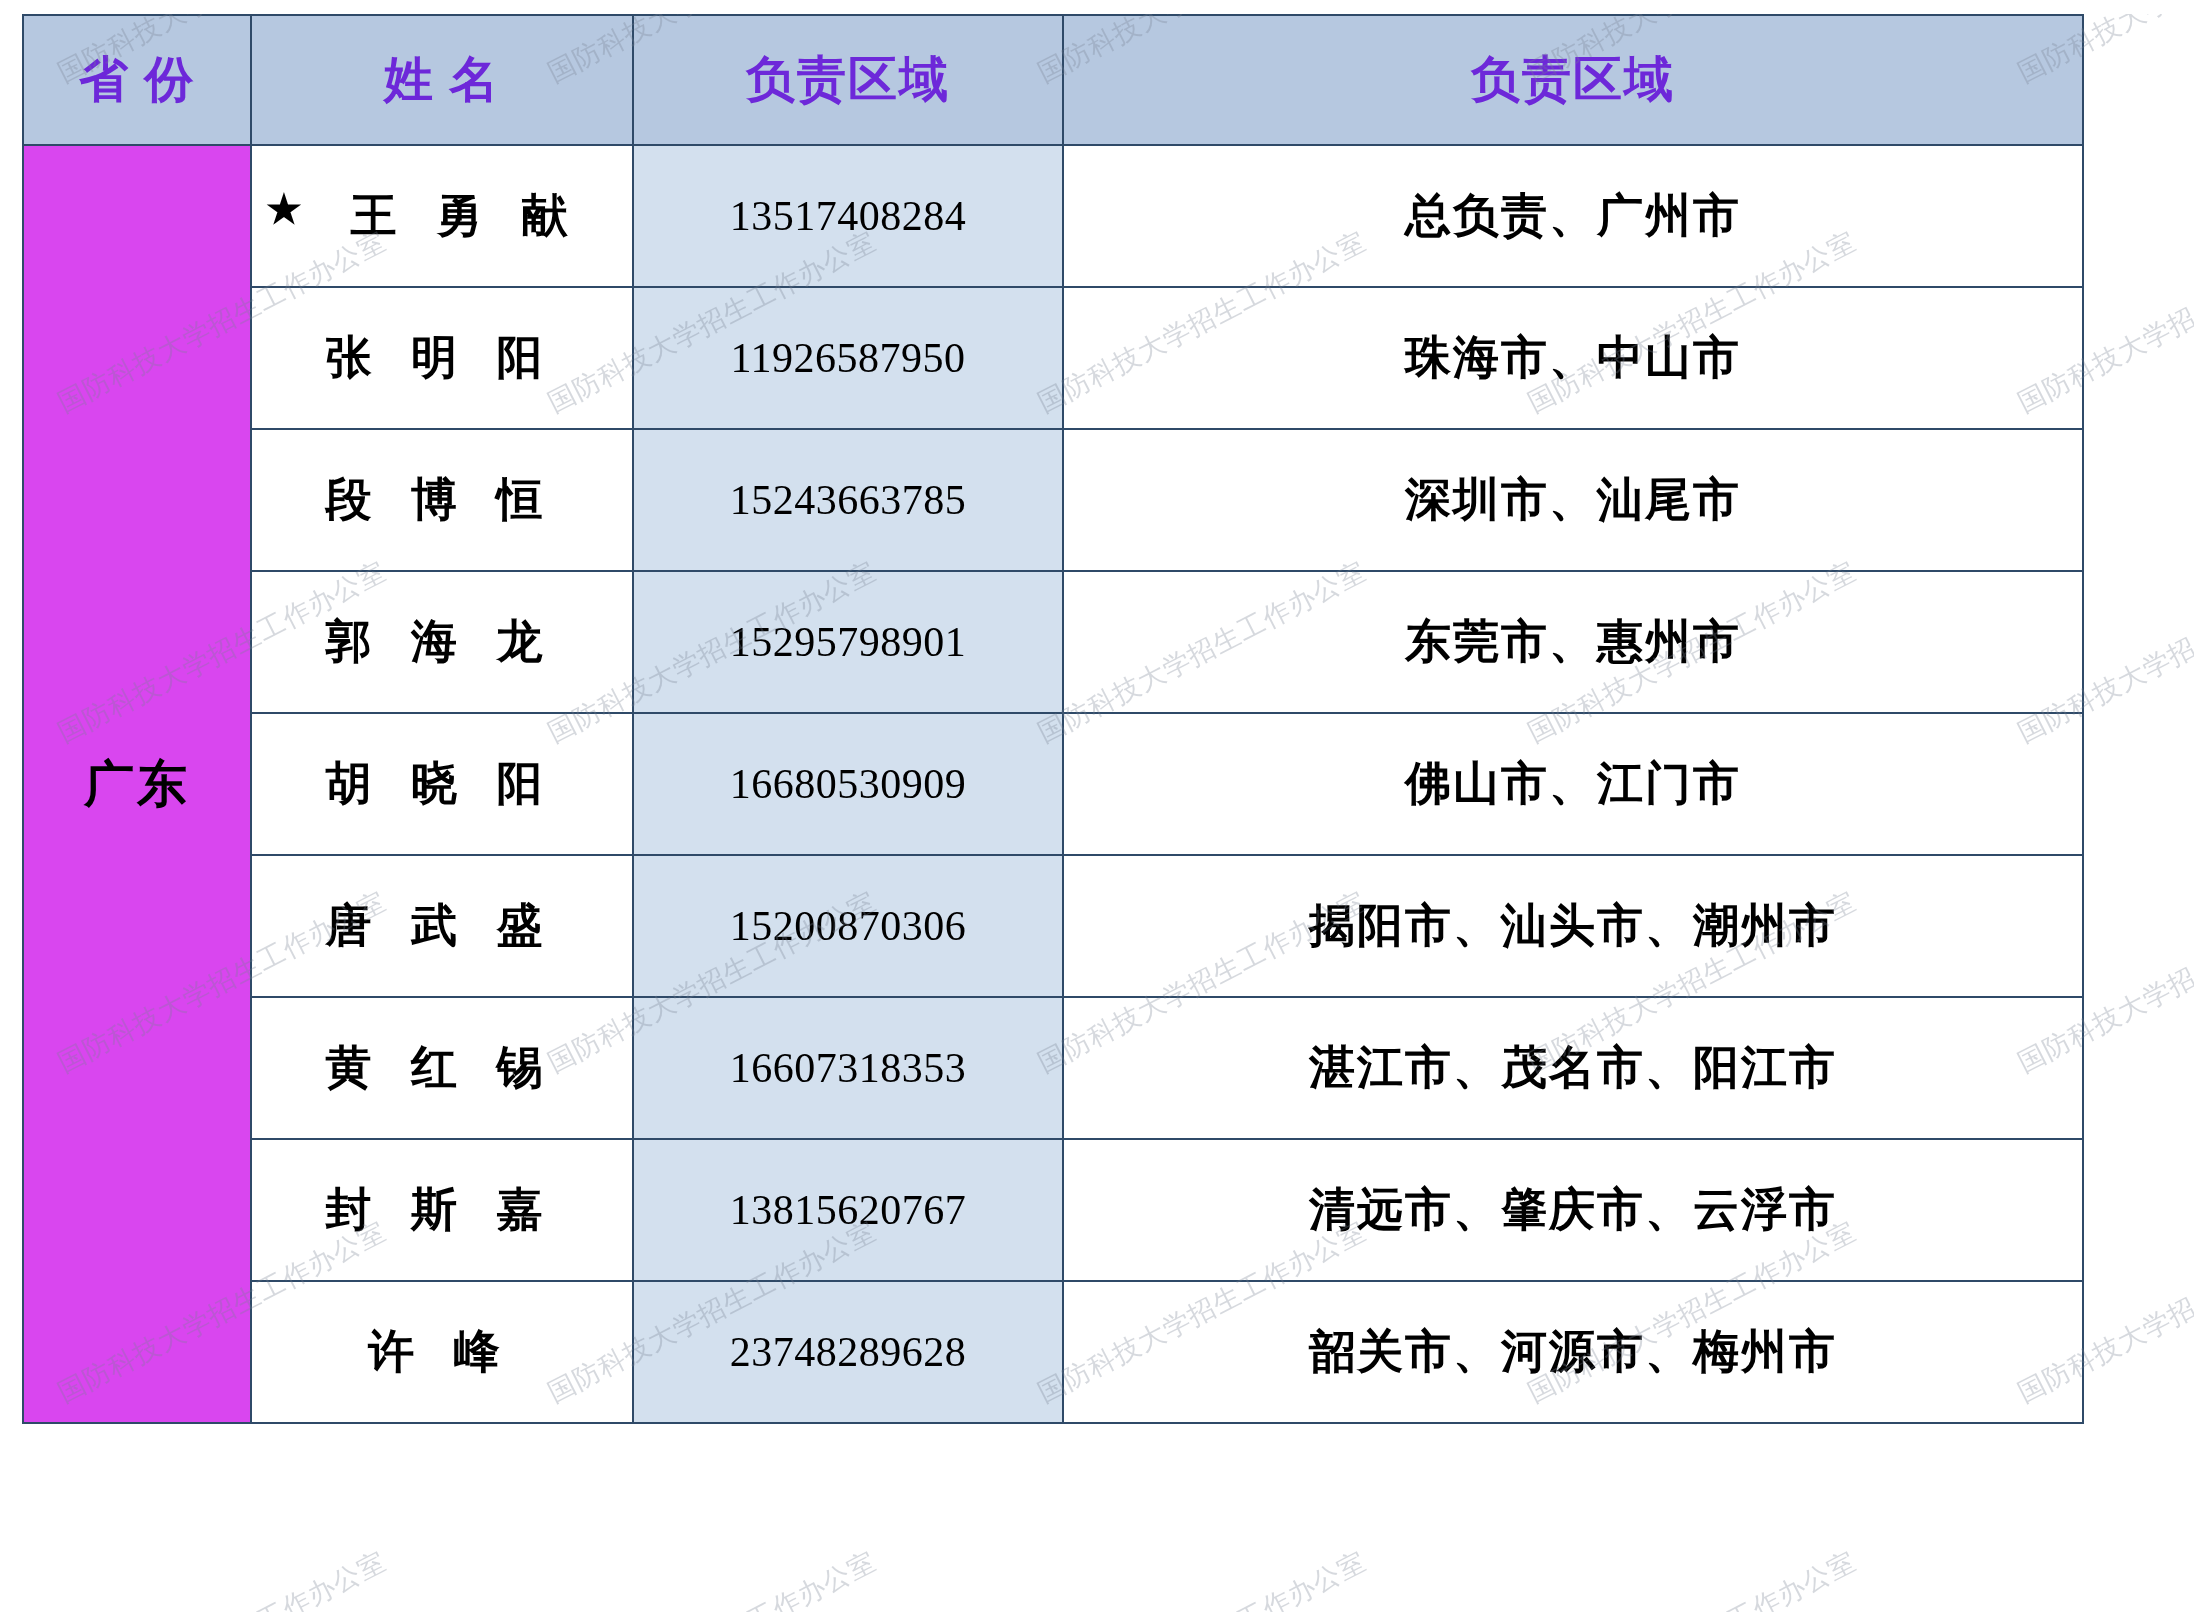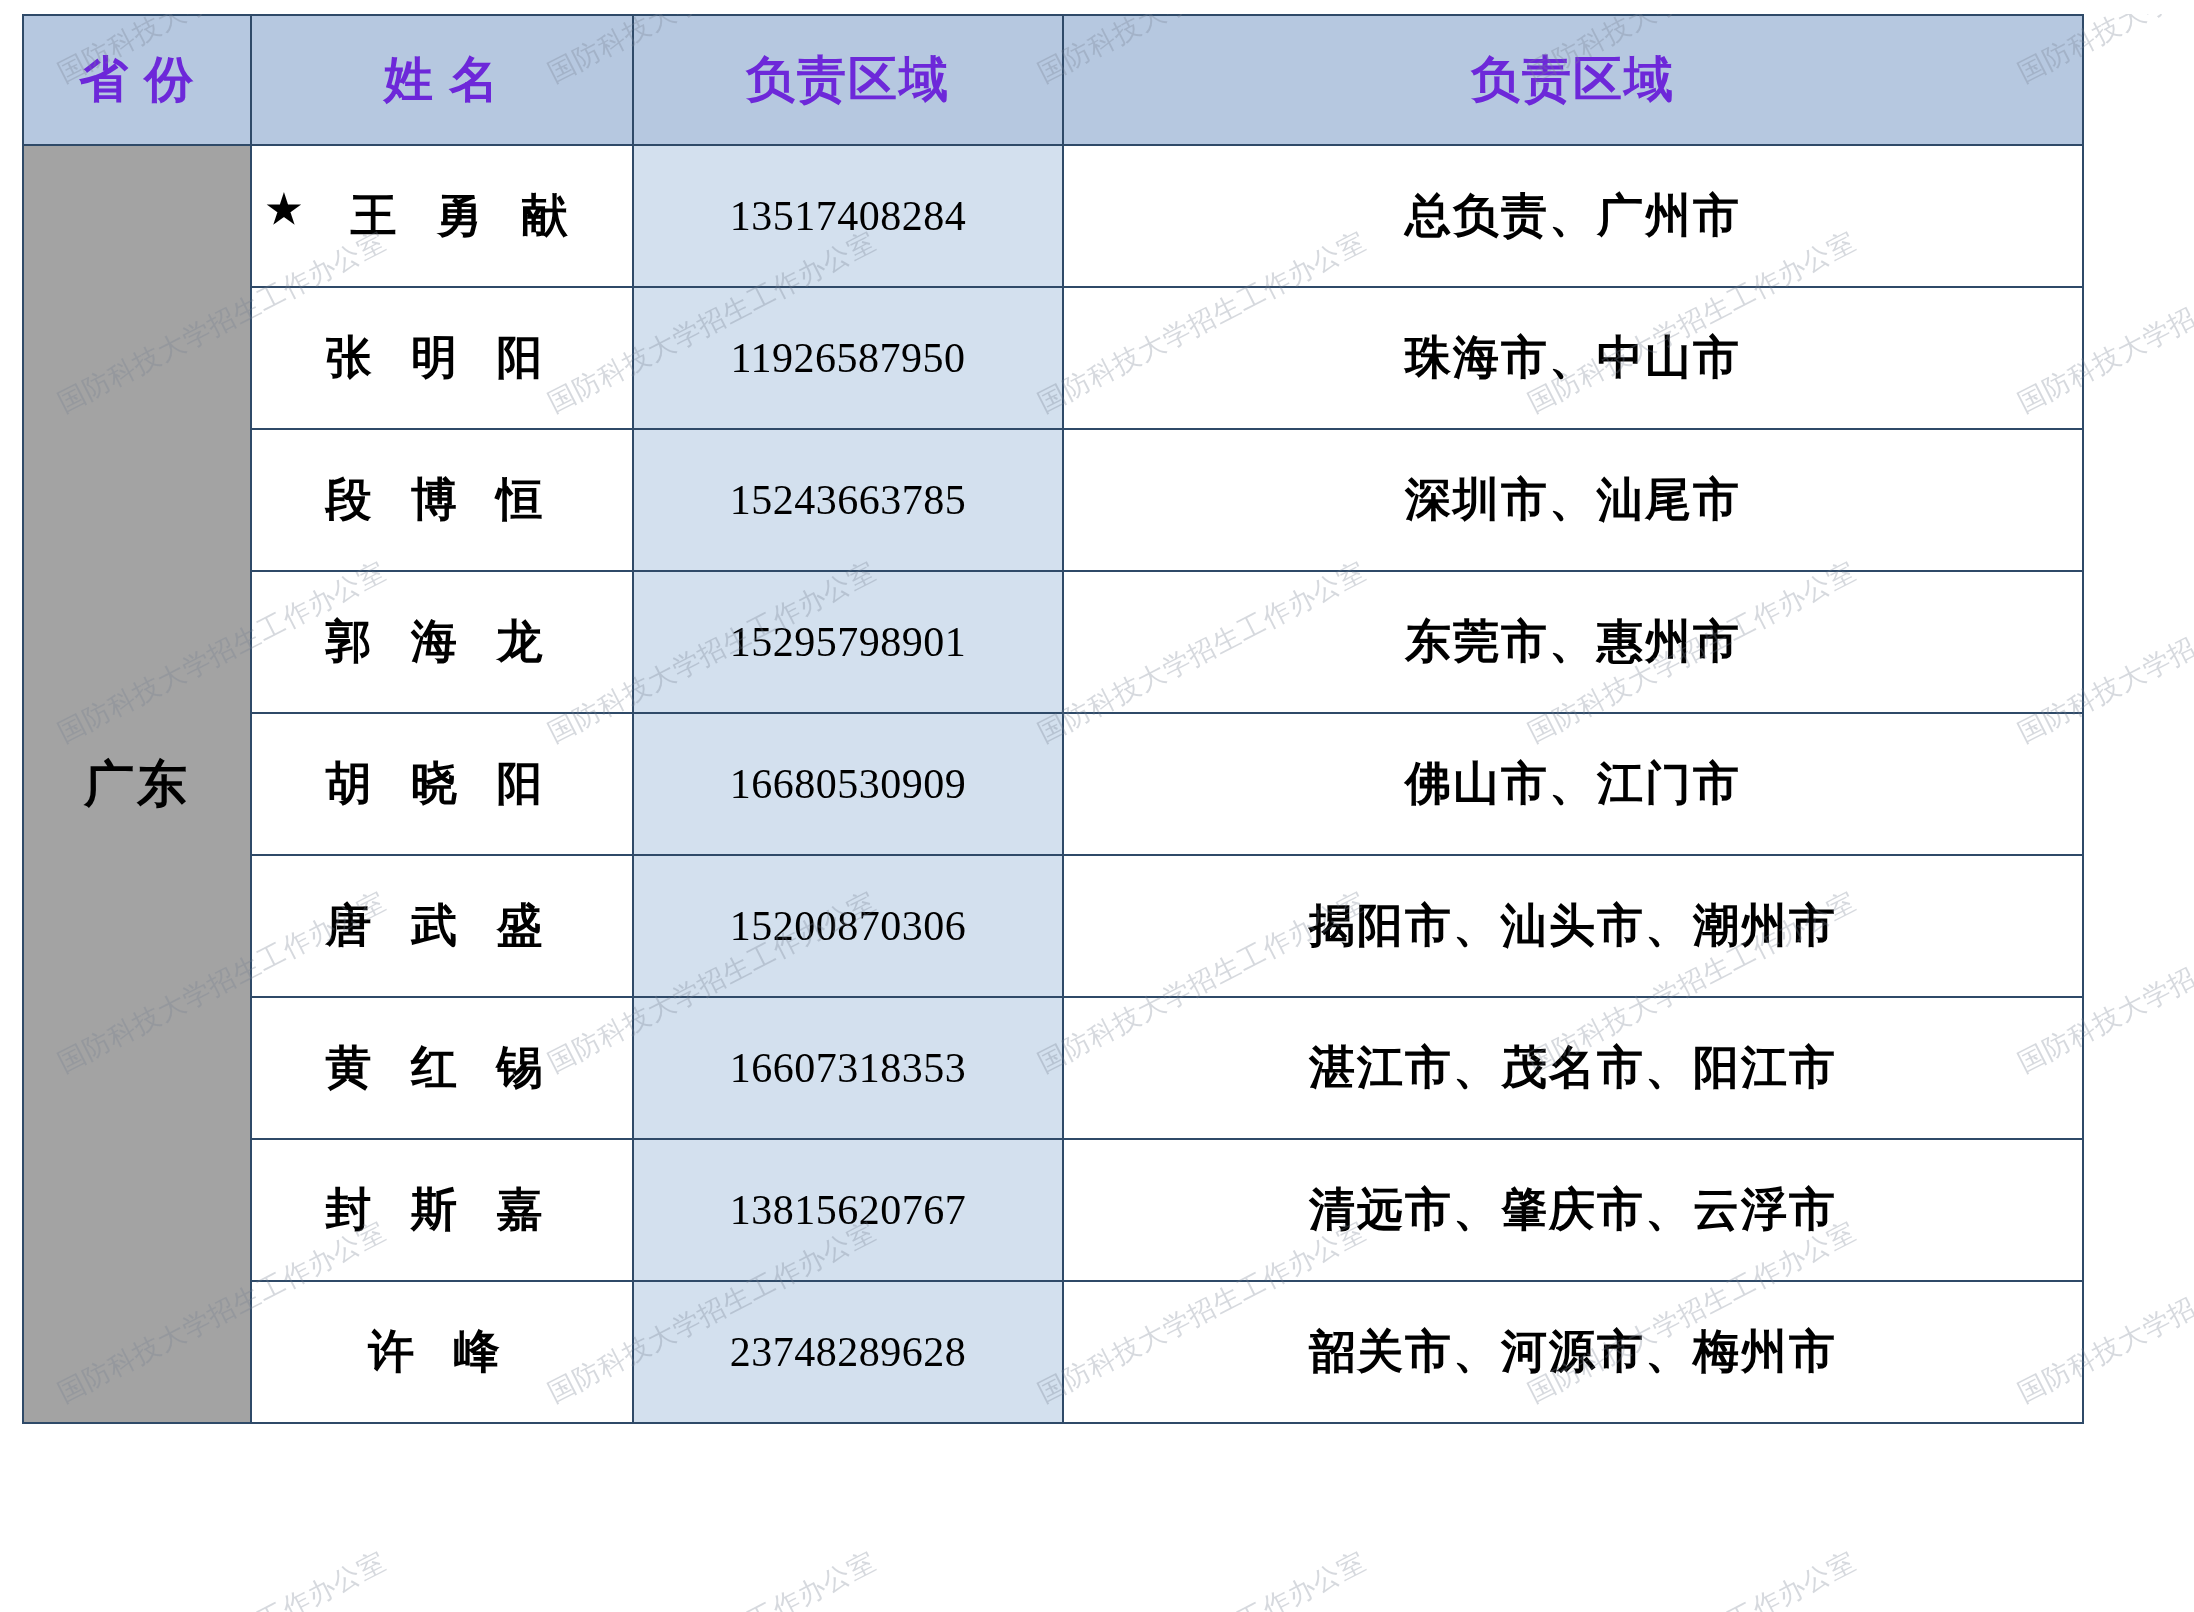--- a/index.html
+++ b/index.html
@@ -60,21 +60,21 @@
     font-weight: bold;
     color: #6d28d9;
     letter-spacing: 2px;
   }
   .col-prov { width: 228px; }
   .col-name { width: 382px; }
   .col-phone { width: 430px; }
   .col-area { width: 1020px; }
 
   td.province-cell {
-    background: #a3a3a3;
+    background: #d946ef;
     font-size: 50px;
     font-weight: bold;
     letter-spacing: 3px;
   }
   td.name-cell {
     background: #ffffff;
     font-size: 46px;
     font-weight: bold;
     height: 140px;
     padding-right: 18px;

